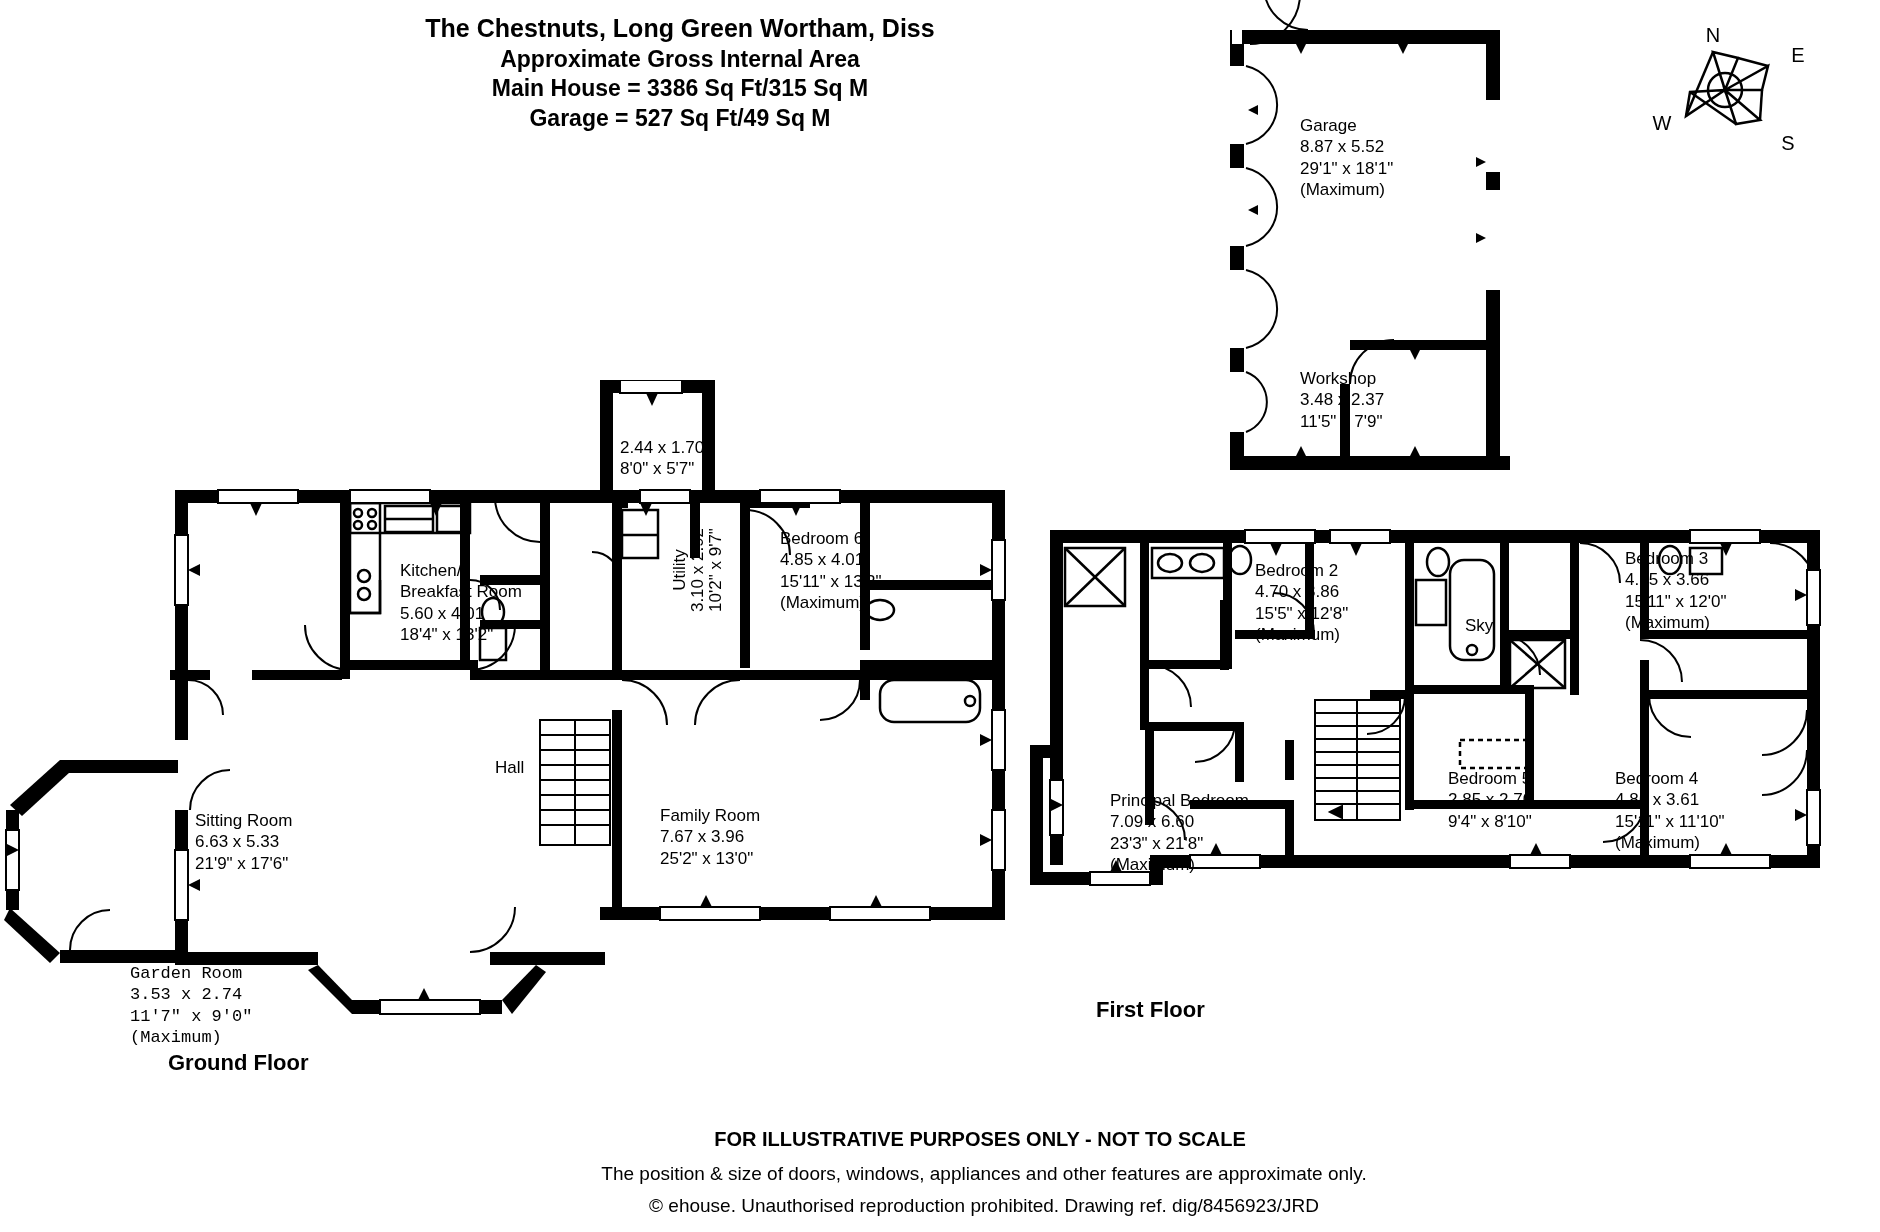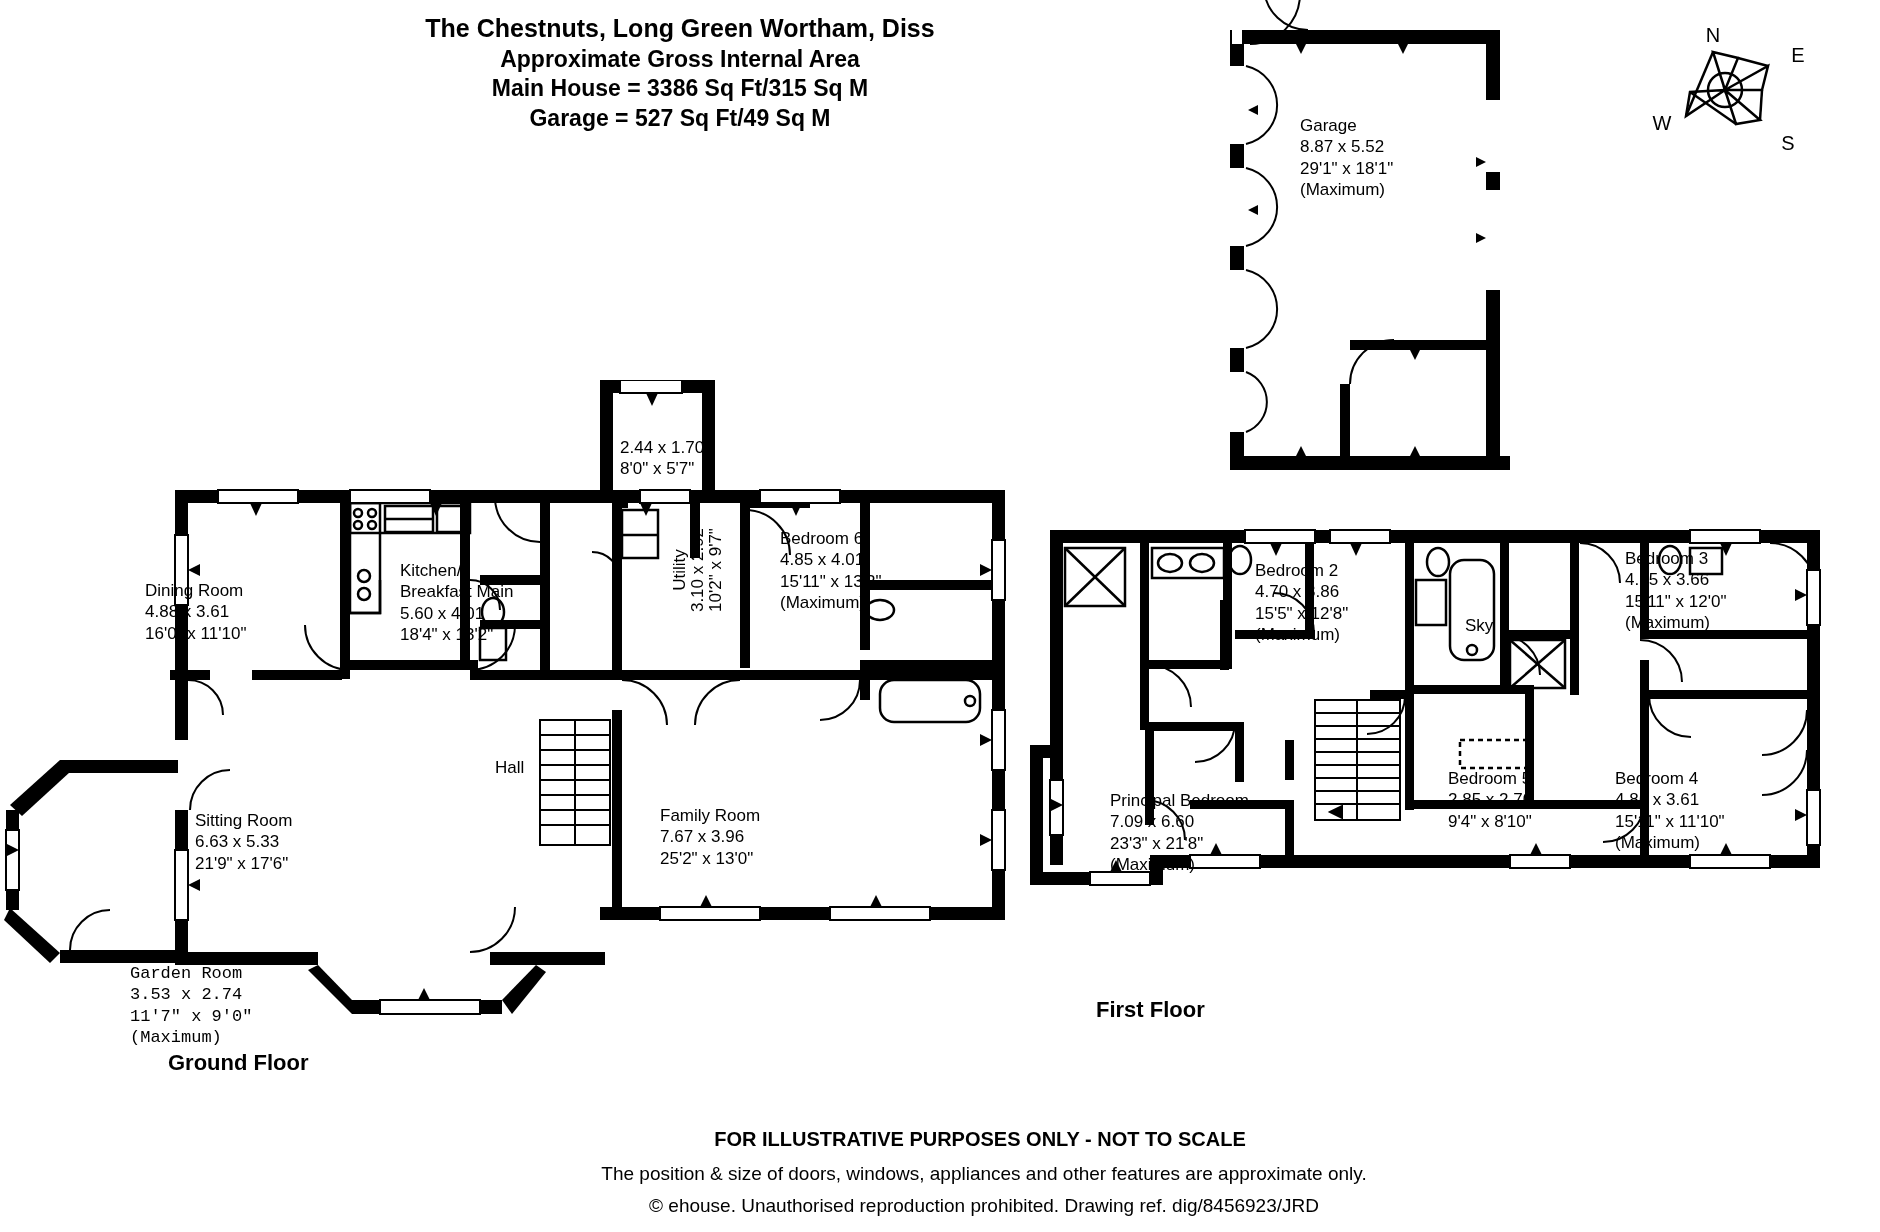--- a/index.html
+++ b/index.html
@@ -96,20 +96,25 @@
     </g>
   </svg>
 
   <div class="lbl" style="left:1300px;top:115px;width:200px;">
     <div>Garage</div>
     <div>8.87 x 5.52</div>
     <div>29'1" x 18'1"</div>
     <div>(Maximum)</div>
   </div>
 
+  <div class="lbl" style="left:1300px;top:368px;width:200px;">
+    <div>Workshop</div>
+    <div>3.48 x 2.37</div>
+    <div>11'5" x 7'9"</div>
+  </div>
 
   <svg class="abs" style="left:0px;top:380px;" width="1040" height="660">
 
     <g fill="#000">
 
       <rect x="175" y="110" width="830" height="13"></rect>
 
       <rect x="175" y="110" width="13" height="235"></rect>
       <rect x="175" y="345" width="13" height="0"></rect>
 
@@ -261,29 +266,24 @@
   </svg>
 
   <div class="lbl" style="left:130px;top:963px;width:220px;font-family:Liberation Mono, monospace;">
     <div>Garden Room</div>
     <div>3.53 x 2.74</div>
     <div>11'7" x 9'0"</div>
     <div>(Maximum)</div>
   </div>
   <div class="lbl" style="left:0px;top:963px;width:170px;"></div>
 
-  <div class="lbl" style="left:145px;top:580px;width:220px;">
-    <div>Dining Room</div>
-    <div>4.88 x 3.61</div>
-    <div>16'0" x 11'10"</div>
-  </div>
 
   <div class="lbl" style="left:400px;top:560px;width:230px;">
     <div>Kitchen/</div>
-    <div>Breakfast Main</div>
+    <div>Breakfast Room</div>
     <div>5.60 x 4.01</div>
     <div>18'4" x 13'2"</div>
   </div>
 
   <div class="abs" style="left:640px;top:520px;width:120px;height:130px;">
     <div class="abs rot" style="left:-25px;top:40px;width:130px;text-align:center;font-size:17px;transform:rotate(-90deg);">Utility</div>
     <div class="abs rot" style="left:-7px;top:40px;width:130px;text-align:center;font-size:17px;transform:rotate(-90deg);">3.10 x 2.92</div>
     <div class="abs rot" style="left:11px;top:40px;width:130px;text-align:center;font-size:17px;transform:rotate(-90deg);">10'2" x 9'7"</div>
   </div>
 

